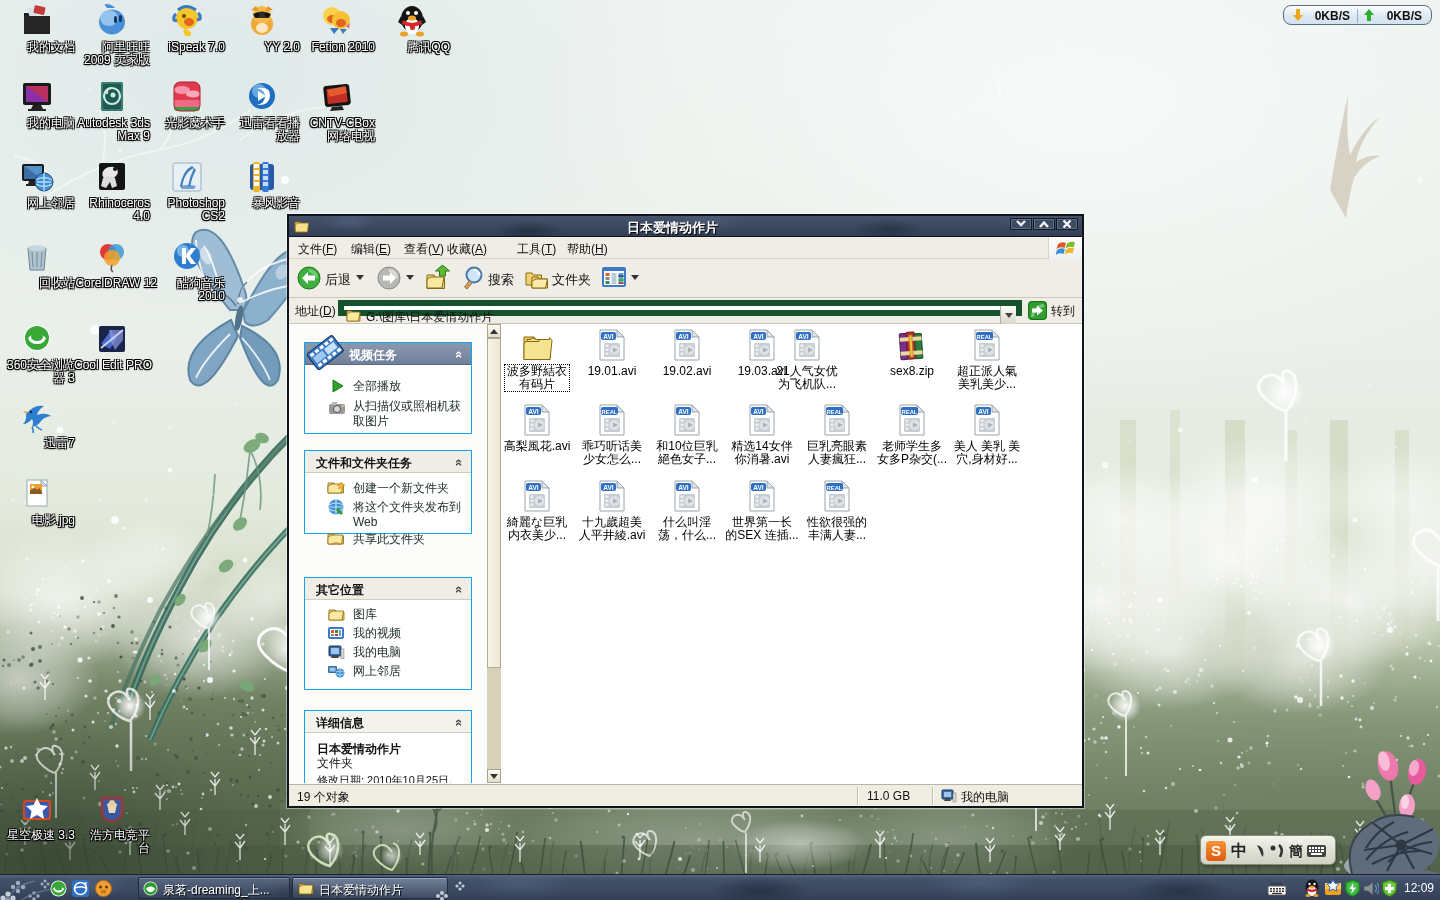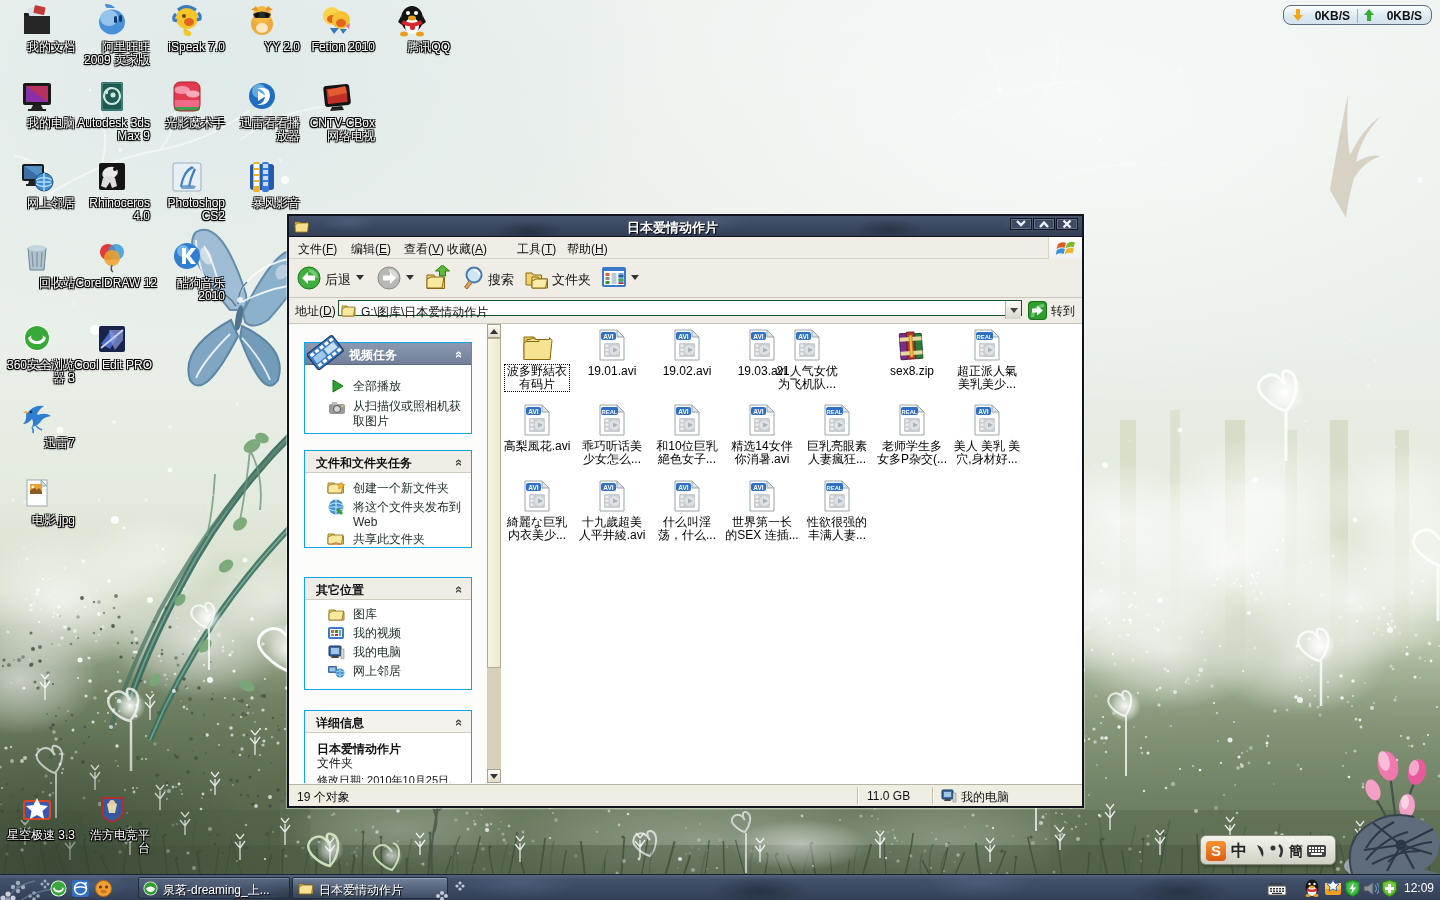--- a/index.html
+++ b/index.html
@@ -1636,21 +1636,21 @@
           <rect x="16.5" y="12" width="5" height="2" fill="#38b038"></rect>
           <rect x="16.5" y="15.5" width="5" height="1.5" fill="#c03030"></rect>
         </svg>
   <svg width="8" height="6" style="position:absolute;left:342px;top:16px">
           <path d="M0 0 l8 0 -4 5 z" fill="#333"></path>
         </svg>
  </div>
 
  <div style="position:absolute;left:0;top:82px;width:793px;height:26px;background:#efede5;border-bottom:1px solid #cac6b8;">
   <span style="position:absolute;left:6px;top:5px;font-size:12px;color:#111;">地址(<u>D</u>)</span>
-  <div style="position:absolute;left:49px;top:2px;width:684px;height:16px;background:#fff;border:1px solid #14532d;">
+  <div style="position:absolute;left:49px;top:2px;width:684px;height:16px;background:#fff;border:6px solid #14532d;">
    <svg width="16" height="14" style="position:absolute;left:2px;top:2px">
             <path d="M1 3 l5 0 1.5 2 6.5 0 0 8 -13 0 z" fill="#f0d070" stroke="#8a6a10" stroke-width=".8"></path>
             <path d="M1 6 l3.5 -2 9.5 0 -1.5 9 -11.5 0 z" fill="#f8e8a0" stroke="#8a6a10" stroke-width=".8"></path>
           </svg>
    <span style="position:absolute;left:22px;top:3px;font-size:12px;color:#111;">G:\图库\日本爱情动作片</span>
    <div style="position:absolute;right:0;top:0;width:16px;height:18px;background:linear-gradient(180deg,#fdfdfb,#d8d5c8);border-left:1px solid #b0ada0;">
             <svg width="8" height="5" style="margin:7px auto 0">
               <path d="M0 0 l8 0 -4 5 z" fill="#444"></path>
             </svg>
           </div>
@@ -1696,21 +1696,21 @@
     <span class="titem" style="left:48px;top:36px;">全部播放</span>
     <svg width="17" height="13" style="position:absolute;left:24px;top:58px">
               <rect x="0" y="3" width="16" height="10" rx="2" fill="#9a9a9a"></rect>
               <rect x="3" y="1" width="5" height="3" fill="#b8b8b8"></rect>
               <circle cx="8" cy="8" r="3.5" fill="#d8d8d8" stroke="#555"></circle>
               <circle cx="13.5" cy="5" r="1" fill="#f0d050"></circle>
             </svg>
     <span class="titem" style="left:48px;top:56px;">从扫描仪或照相机获<br>取图片</span>
    </div>
 
-   <div class="tbox" style="top:126px;height:98px;padding-left:8px;">
+   <div class="tbox" style="top:126px;height:84px;padding-left:8px;">
     <div class="thead">文件和文件夹任务</div>
             <span class="chev" style="top:4px;">«</span>
     <svg width="18" height="14" style="position:absolute;left:22px;top:29px">
               <path d="M1 3 l6 0 1.5 2 8 0 0 8 -15.5 0 z" fill="#f0d070" stroke="#8a6a10" stroke-width=".8"></path>
               <path d="M1 6 l4 -2 11 0 -1.5 9 -13.5 0 z" fill="#f8e8a0" stroke="#8a6a10" stroke-width=".8"></path>
               <path d="M14 2 l1.2 2.4 2.6 .3 -2 1.8 .6 2.6 -2.4 -1.4 -2.4 1.4 .6 -2.6 -2 -1.8 2.6 -.3 z" fill="#f8b830" stroke="#b87a10" stroke-width=".5"></path>
             </svg>
     <span class="titem" style="left:48px;top:30px;">创建一个新文件夹</span>
     <svg width="16" height="16" style="position:absolute;left:23px;top:48px">
               <circle cx="8" cy="8" r="7.5" fill="#3f8fd0"></circle>

